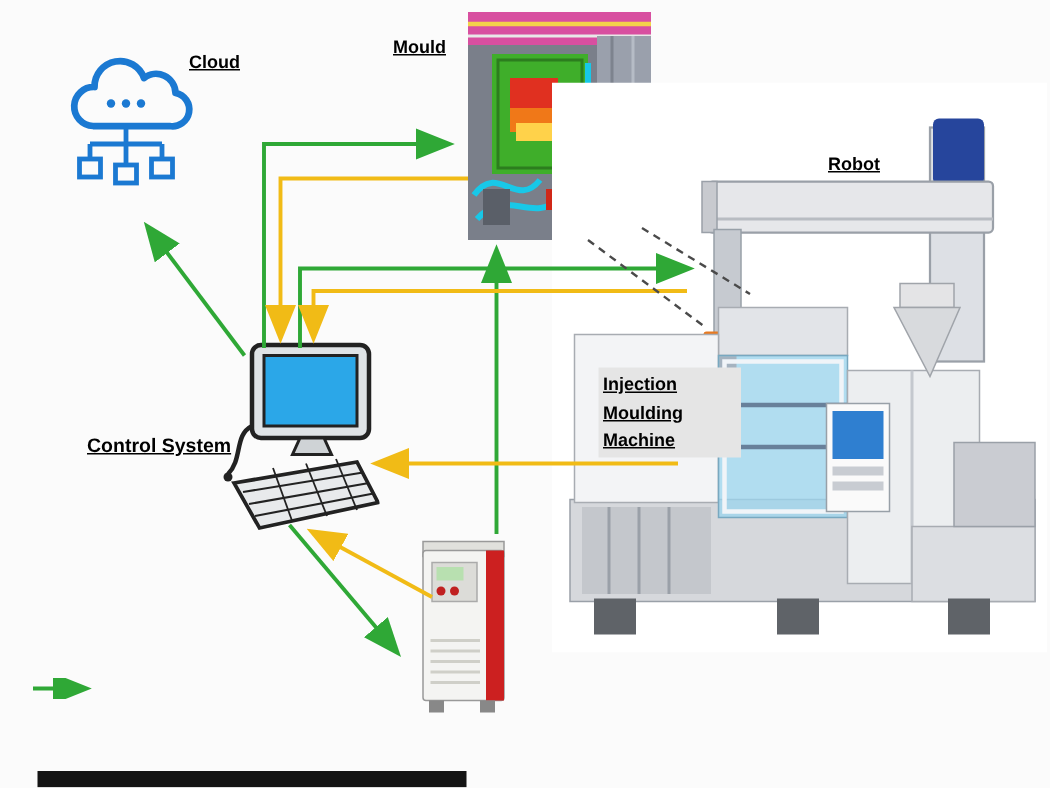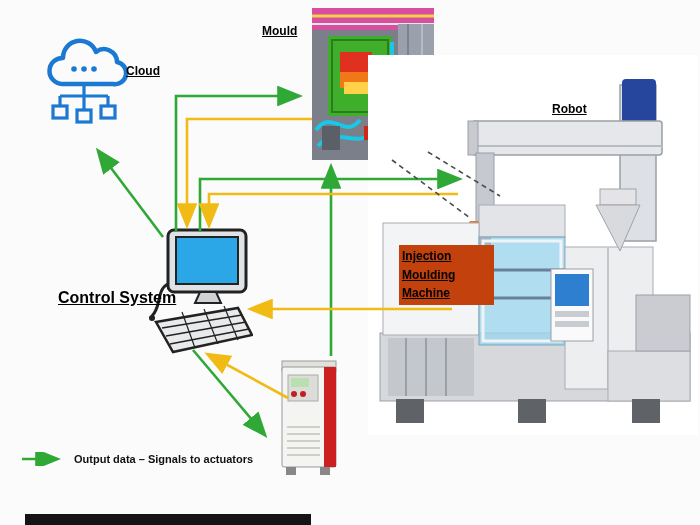--- a/index.html
+++ b/index.html
@@ -3,21 +3,21 @@
 <meta charset="utf-8">
 <title>Injection Moulding System Diagram</title>
 <style>
   html,body{margin:0;padding:0;background:#fbfbfb;}
   .canvas{position:relative;width:700px;height:525px;background:#fbfbfb;overflow:hidden;
           font-family:"Liberation Sans",sans-serif;color:#000;}
   .photo{position:absolute;z-index:1;}
   .arrows{position:absolute;left:0;top:0;z-index:5;pointer-events:none;}
   .lbl{position:absolute;z-index:6;font-weight:bold;font-size:12px;color:#000;
        text-decoration:underline;white-space:nowrap;}
-  .lbl-machine{white-space:pre-line;background:#c2410c;width:92px;line-height:1.55;padding:2px 0 2px 3px;}
+  .lbl-machine{white-space:pre-line;background:#e5e5e5;width:92px;line-height:1.55;padding:2px 0 2px 3px;}
   .legend-row{position:absolute;z-index:6;display:flex;align-items:center;gap:8px;}
   .legend-text{font-weight:bold;font-size:11px;color:#111;}
   .arrow-green{stroke:var(--output-green,#2fa836);stroke-width:2.6;fill:none;}
   .arrow-yellow{stroke:var(--input-yellow,#f1bb16);stroke-width:2.6;fill:none;}
   .dashed-link{stroke:#4a4a4a;stroke-width:1.6;fill:none;stroke-dasharray:5 4;}
   #mg path{fill:var(--output-green,#2fa836);}
   #my path{fill:var(--input-yellow,#f1bb16);}
   .cloud-stroke{stroke:var(--cloud-blue,#1b79d2);fill:none;}
   .bottom-bar{position:absolute;left:25px;top:514px;width:286px;height:11px;background:#141414;z-index:7;}
 </style>
@@ -157,30 +157,29 @@
 
     <path class="arrow-yellow" marker-end="url(#my)" d="M312,119 L187,119 L187,224"></path>
     <path class="arrow-yellow" marker-end="url(#my)" d="M458,194 L209,194 L209,224"></path>
     <path class="arrow-yellow" marker-end="url(#my)" d="M452,309 L252,309"></path>
     <path class="arrow-yellow" marker-end="url(#my)" d="M288,398 L209,355"></path>
 
     <path class="dashed-link" d="M392,160 L470,218"></path>
     <path class="dashed-link" d="M428,152 L500,196"></path>
   </svg>
 
-  <div class="lbl" style="left:126px;top:64px;">Cloud</div>
+  <div class="lbl" style="left:126px;top:34px;">Cloud</div>
   <div class="lbl" style="left:262px;top:24px;">Mould</div>
   <div class="lbl" style="left:552px;top:102px;text-decoration:underline;">Robot</div>
-  <div class="lbl" style="left:58px;top:289px;font-size:16px;">Control System</div>
+  <div class="lbl" style="left:58px;top:289px;font-size:13px;">Control System</div>
   <div class="lbl lbl-machine" style="left:399px;top:245px;">Injection
 Moulding
 Machine</div>
 
   <div class="legend-row" style="left:20px;top:452px;">
     <svg width="46" height="14" viewBox="0 0 46 14">
       <line class="arrow-green" x1="2" y1="7" x2="36" y2="7" marker-end="url(#mg)"></line>
     </svg>
-    <span class="legend-text">Output data – Signals to actuators</span>
   </div>
 
   <div class="bottom-bar"></div>
 
 </div>
 
 </body></html>

